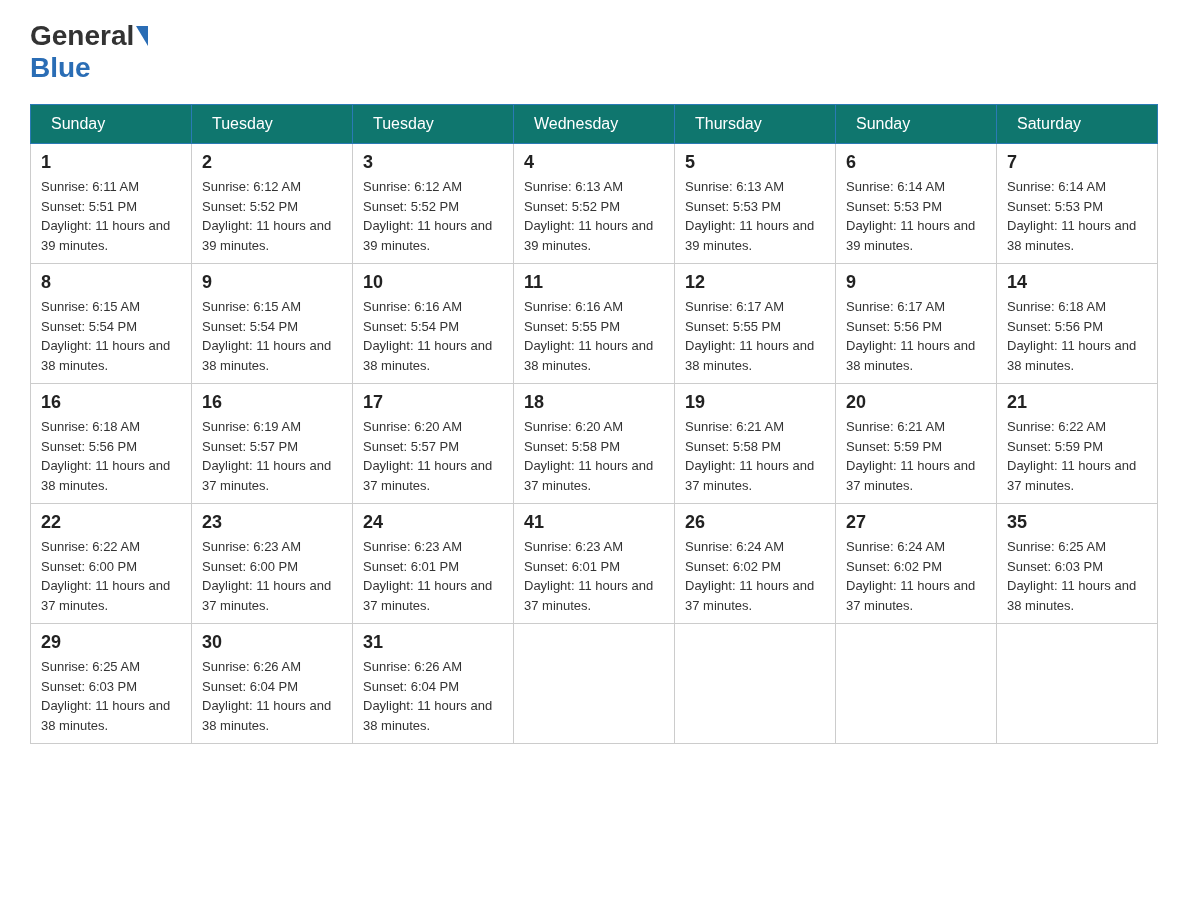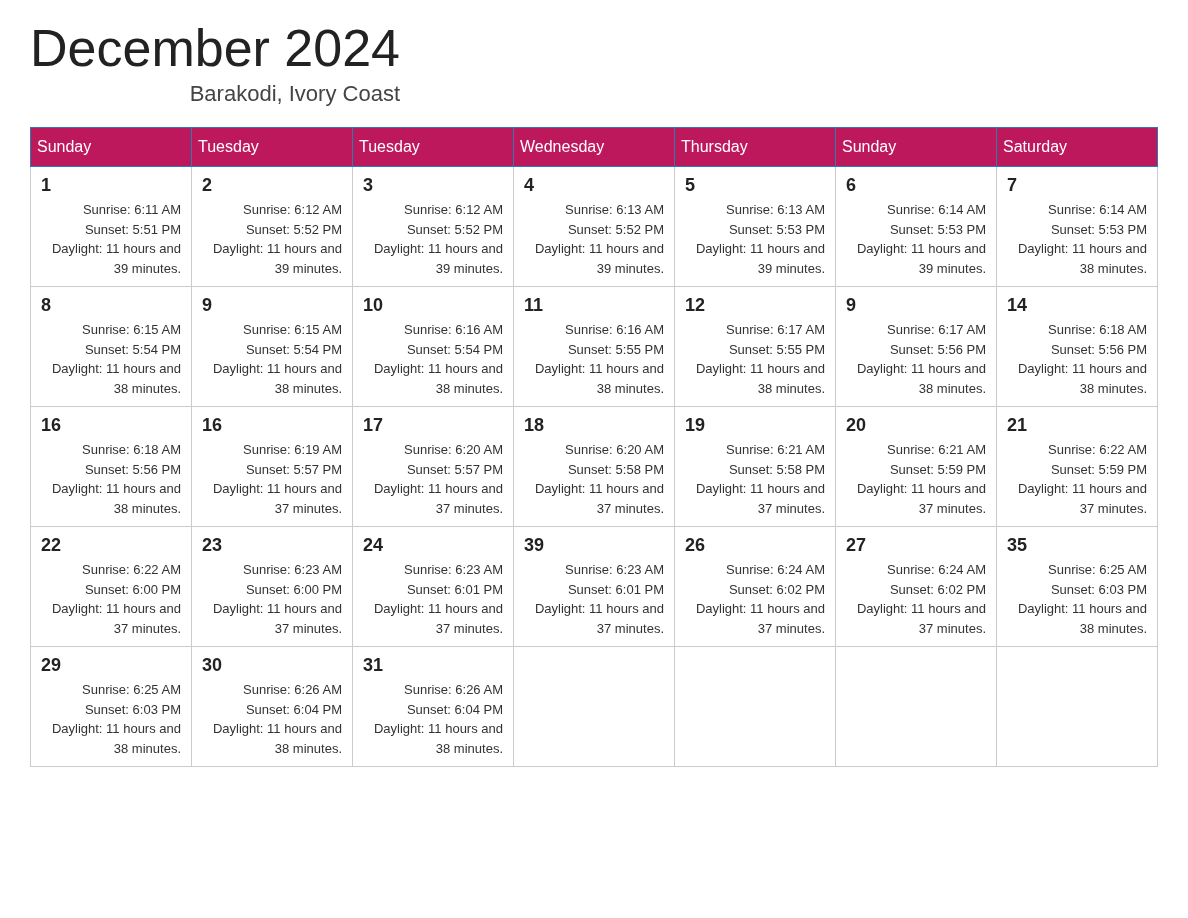--- a/index.html
+++ b/index.html
@@ -57,24 +57,24 @@
       font-size: 22px;
       color: #444;
       margin-top: 4px;
     }
     .calendar {
       width: 100%;
       border-collapse: collapse;
       border: 1px solid #ccc;
     }
     .calendar th {
-      background-color: #be185d;
+      background-color: #0f766e;
       color: white;
       text-align: left;
-      padding: 10px 6px;
+      padding: 10px 20px;
       font-size: 16px;
       font-weight: normal;
       border: 1px solid #2a7ab5;
     }
     .calendar td {
       vertical-align: top;
       padding: 8px 10px;
       border: 1px solid #ccc;
       width: 14.28%;
       min-height: 100px;
@@ -83,36 +83,38 @@
       font-size: 18px;
       font-weight: bold;
       color: #222;
       display: block;
       margin-bottom: 4px;
     }
     .day-info {
       font-size: 13px;
       color: #333;
       line-height: 1.5;
-      text-align: right;
     }
     .empty-cell {
       background: #fff;
     }
     tr td {
       background: #fff;
     }
   </style>
 </head>
 <body>
 
 <div class="header">
-  <div class="title-section">
-    <div class="month-title">December 2024</div>
-    <div class="location">Barakodi, Ivory Coast</div>
+  <div class="logo">
+    <div class="logo-text">
+      <span class="logo-general">General</span>
+      <span class="logo-arrow"></span>
+    </div>
+    <span class="logo-blue">Blue</span>
   </div>
 </div>
 
 <table class="calendar">
   <thead>
     <tr>
     <th>Sunday</th>
         <th>Tuesday</th>
         <th>Tuesday</th>
         <th>Wednesday</th>
@@ -219,21 +221,21 @@
         </td>
         <td>
           <span class="day-number">23</span>
           <div class="day-info">Sunrise: 6:23 AM<br>Sunset: 6:00 PM<br>Daylight: 11 hours and 37 minutes.</div>
         </td>
         <td>
           <span class="day-number">24</span>
           <div class="day-info">Sunrise: 6:23 AM<br>Sunset: 6:01 PM<br>Daylight: 11 hours and 37 minutes.</div>
         </td>
         <td>
-          <span class="day-number">39</span>
+          <span class="day-number">41</span>
           <div class="day-info">Sunrise: 6:23 AM<br>Sunset: 6:01 PM<br>Daylight: 11 hours and 37 minutes.</div>
         </td>
         <td>
           <span class="day-number">26</span>
           <div class="day-info">Sunrise: 6:24 AM<br>Sunset: 6:02 PM<br>Daylight: 11 hours and 37 minutes.</div>
         </td>
         <td>
           <span class="day-number">27</span>
           <div class="day-info">Sunrise: 6:24 AM<br>Sunset: 6:02 PM<br>Daylight: 11 hours and 37 minutes.</div>
         </td>

